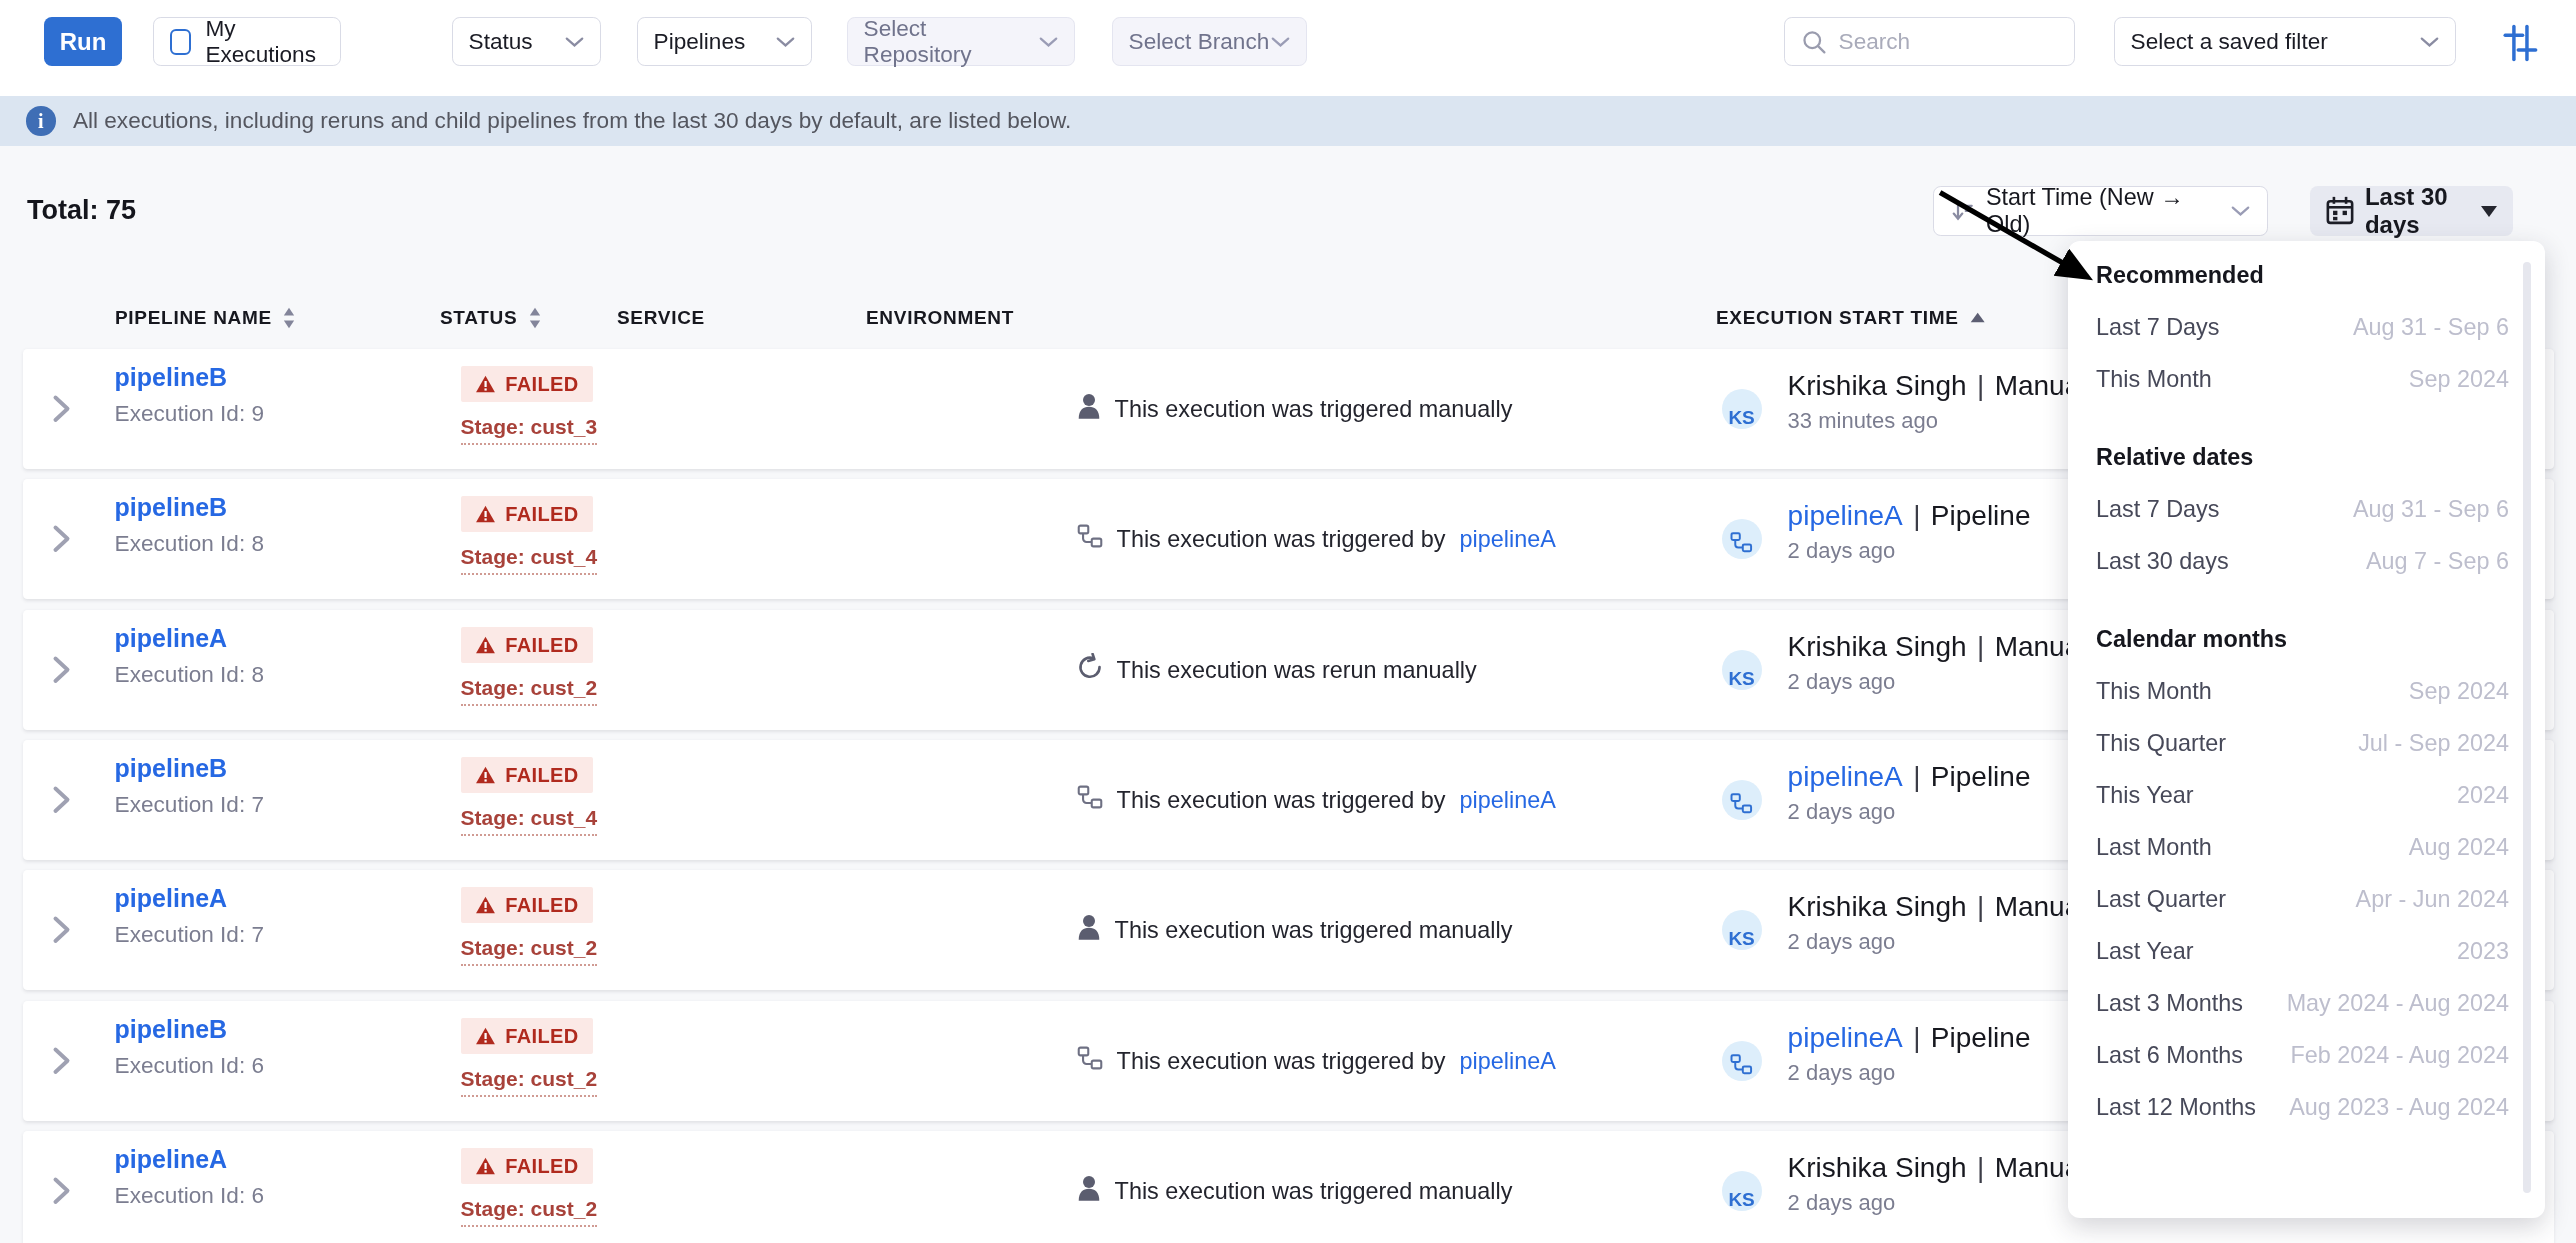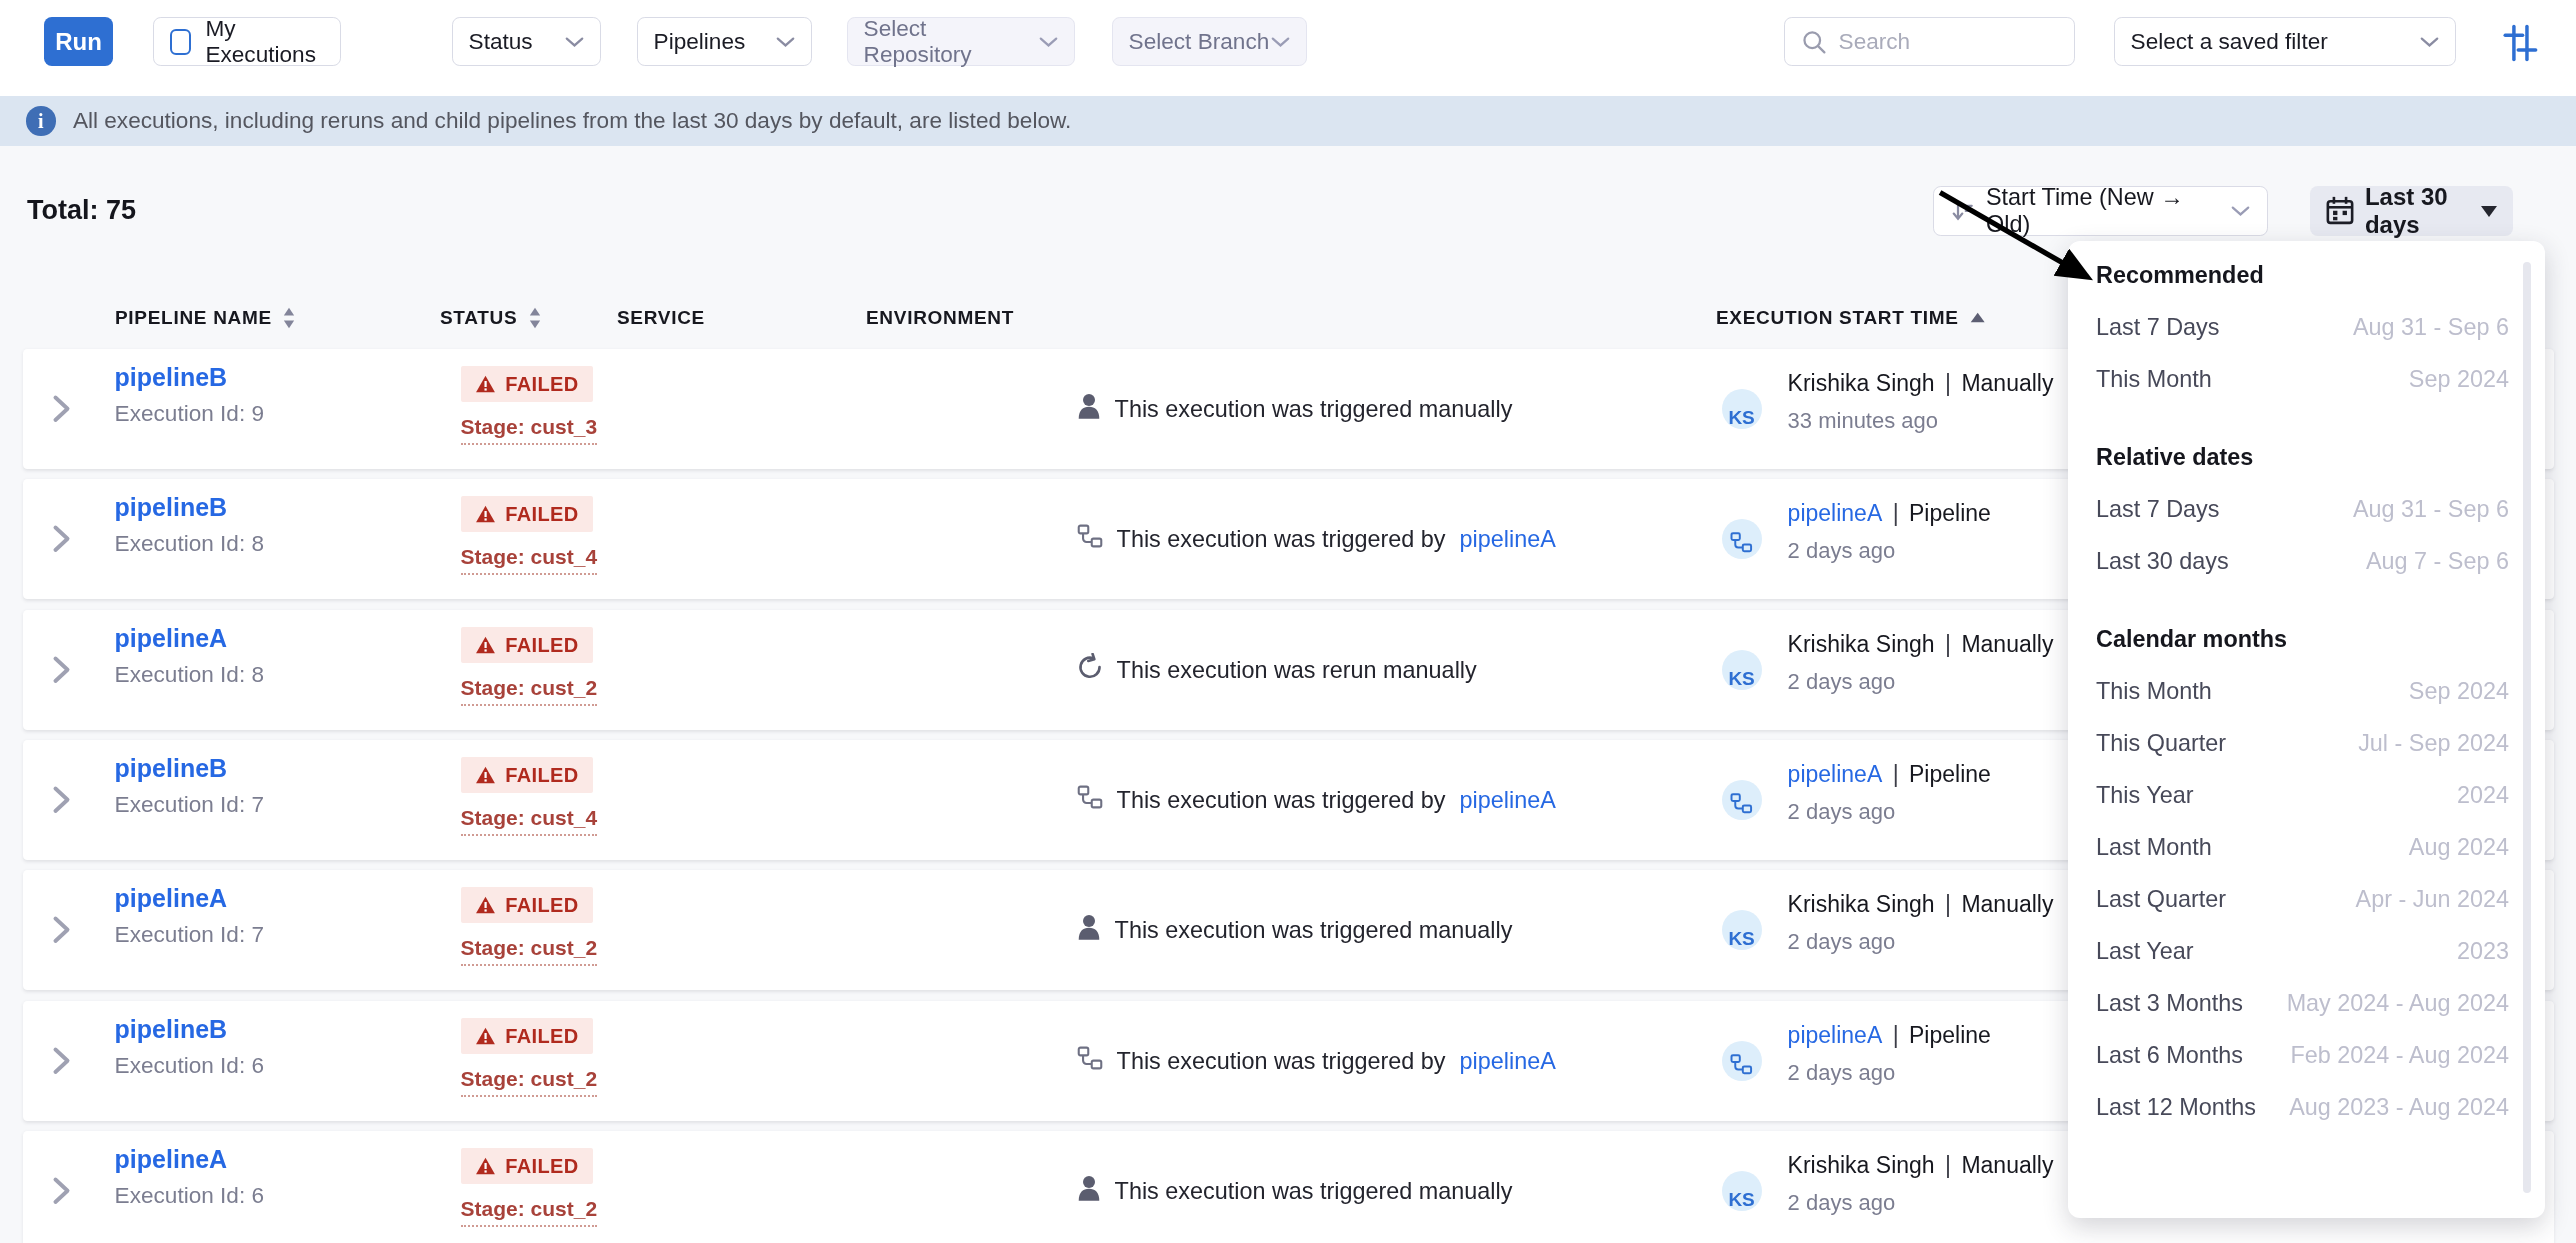--- a/index.html
+++ b/index.html
@@ -1,21 +1,21 @@
 <!DOCTYPE html>
 <html style="font-size:14px"><head>
 <meta charset="utf-8">
 <style>
   html,body{margin:0;padding:0;}
   body{width:2576px;height:1244px;font-family:"Liberation Sans",sans-serif;background:#ffffff;overflow:hidden;}
   #app{position:relative;width:2576px;height:1244px;}
 
   
   .toolbar{position:absolute;left:0;top:0;width:2576px;height:83px;background:#fff;}
-  .btn-run{position:absolute;left:44px;top:17.4px;width:69px;height:49px;background:#2e6fd2;border:none;border-radius:7.8px;
+  .btn-run{position:absolute;left:44px;top:17.4px;width:78px;height:49px;background:#2e6fd2;border:none;border-radius:7.8px;
     color:#fff;font-size:24px;font-weight:700;display:flex;align-items:center;justify-content:center;cursor:pointer;}
   .tbox{position:absolute;top:17.4px;height:49px;background:#fff;border:1.7px solid #d9dbe6;border-radius:7.8px;
     display:flex;align-items:center;box-sizing:border-box;font-size:22.6px;color:#1a1b24;padding:0 15.6px;}
   .tbox.muted{background:#f4f4fa;border-color:#e4e5f0;color:#70738c;}
   .tbox .grow{flex:1;}
   #myexec-box{left:153px;width:188px;gap:14px;}
   #status-box{left:452px;width:149px;}
   #pipelines-box{left:637px;width:175px;}
   #repo-box{left:847px;width:228px;}
   #branch-box{left:1112px;width:195px;}
@@ -54,21 +54,21 @@
   .pname{position:absolute;left:92px;top:14px;font-size:25px;font-weight:700;color:#2668e3;text-decoration:none;cursor:pointer;}
   .execid{position:absolute;left:92px;top:52px;font-size:22.6px;color:#7b7d90;}
   .badge{position:absolute;left:438px;top:17.4px;height:36px;background:#fbe9e6;border-radius:2px;display:flex;align-items:center;
     gap:9.6px;padding:0 14px;font-size:20px;font-weight:700;letter-spacing:0.4px;color:#b02a1e;}
   .stage{position:absolute;left:438px;top:66px;font-size:21px;font-weight:700;color:#a8423a;
     border-bottom:2.6px dotted #d09b93;padding-bottom:4.3px;cursor:pointer;}
   .trigger{position:absolute;left:1054px;top:0;height:120px;display:flex;align-items:center;gap:14px;font-size:23.4px;color:#23242d;}
   .trigger .tlink{color:#2668e3;cursor:pointer;}
   .avatar{position:absolute;left:1699px;top:40px;width:40px;height:40px;border-radius:50%;background:#ddeefb;
     color:#2e6fd2;font-weight:700;font-size:19px;display:flex;align-items:flex-end;justify-content:center;}
-  .starter-line{position:absolute;left:1765px;top:21px;font-size:23px;color:#17181f;display:flex;gap:10.4px;align-items:center;}
+  .starter-line{position:absolute;left:1765px;top:21px;font-size:28px;color:#17181f;display:flex;gap:10.4px;align-items:center;}
   .starter-line .link{color:#2668e3;cursor:pointer;}
   .sep{color:#3c3d47;font-weight:300;}
   .stime{position:absolute;left:1765px;top:59px;font-size:22px;color:#7b7d90;}
 
   
   .menu{position:absolute;left:2068px;top:241px;width:477px;height:977px;background:#fff;border-radius:12px;
     box-shadow:0 8.7px 26px rgba(40,41,61,.20);z-index:5;padding:8.7px 36px 0 28px;box-sizing:border-box;}
   .menu-header{height:52px;display:flex;align-items:center;font-size:23.4px;font-weight:700;color:#15161d;}
   .menu-header.gap{margin-top:26px;}
   .menu-item{height:52px;display:flex;align-items:center;justify-content:space-between;font-size:23.4px;cursor:pointer;}

